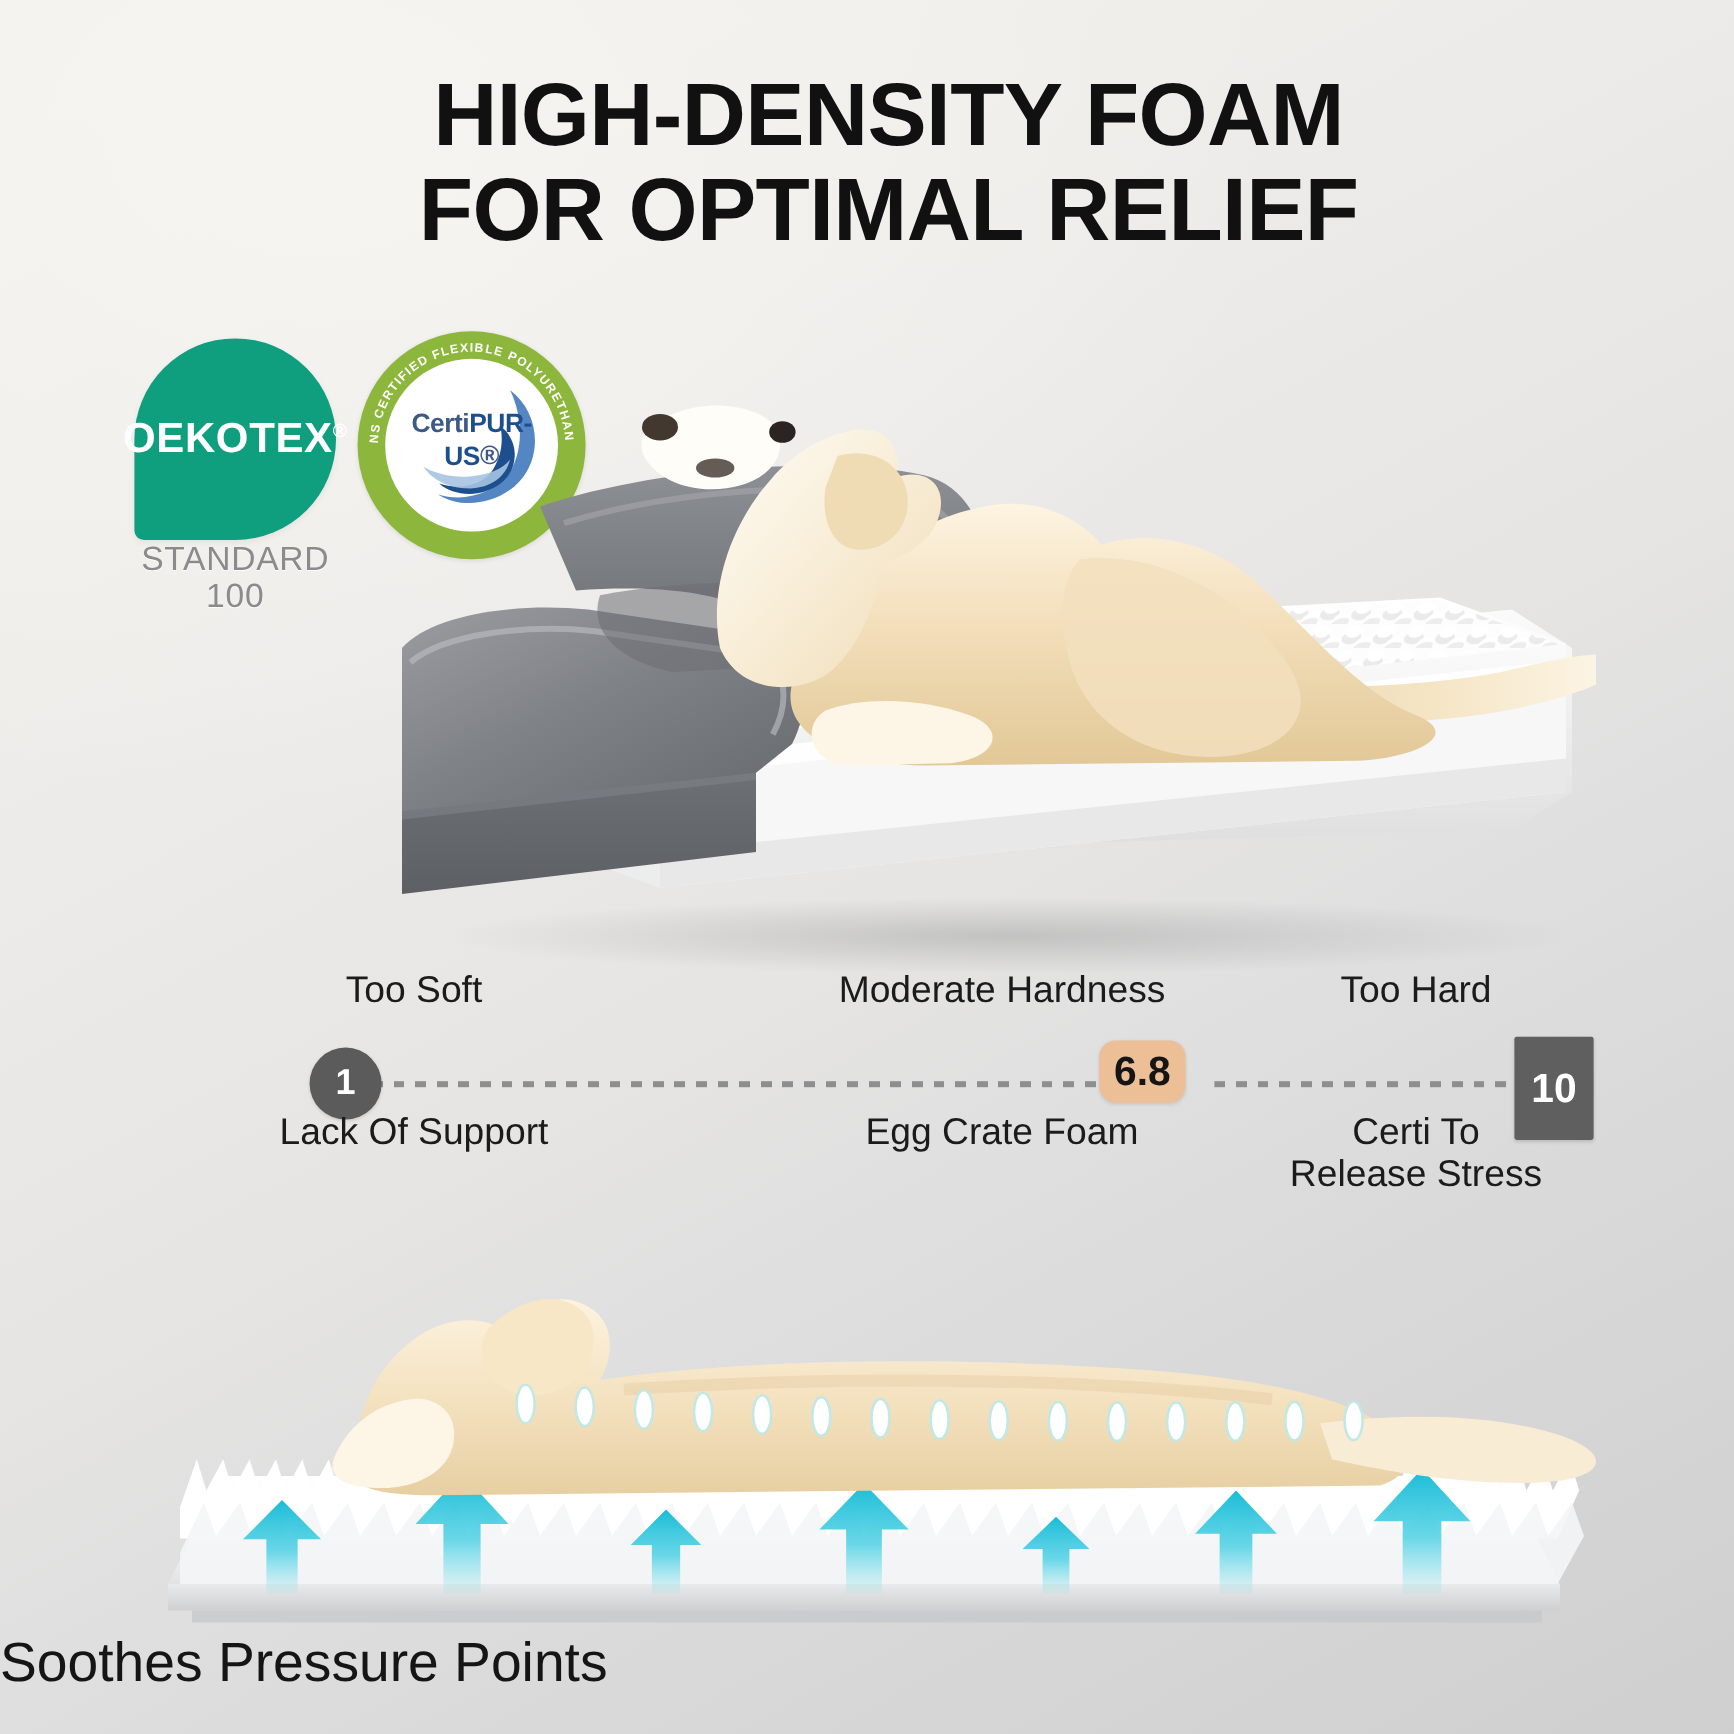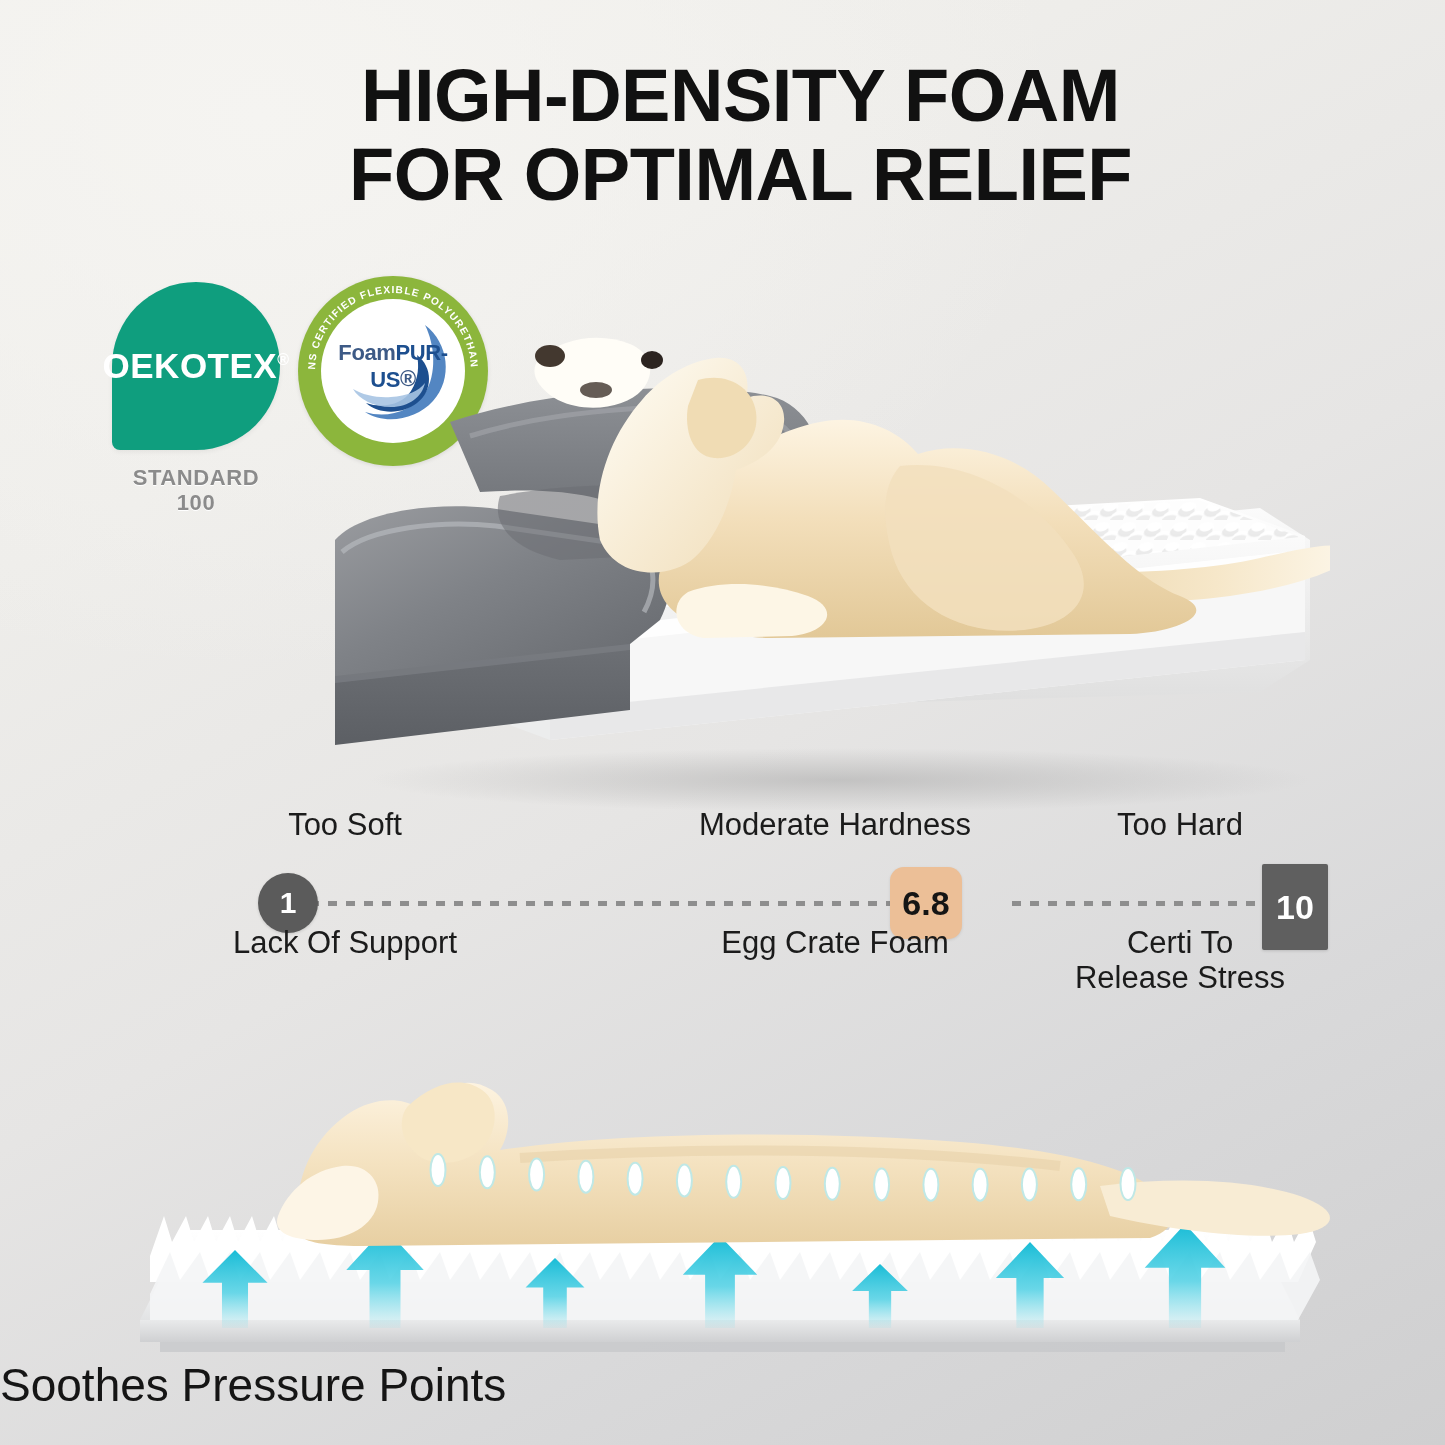--- a/index.html
+++ b/index.html
@@ -36,21 +36,21 @@
     background:#0f9e7e;
     border-radius:50% 50% 50% 8px;
     position:relative;
     display:flex;flex-direction:row;align-items:center;justify-content:center;
     box-shadow:0 2px 5px rgba(0,0,0,.06);
   }
   .oeko .o1{color:#fff;font-weight:700;font-size:35px;letter-spacing:.5px;line-height:1.02;}
   .oeko .o2{color:#fff;font-weight:700;font-size:35px;letter-spacing:.5px;line-height:1.02;}
   .oeko .o2 sup{font-size:16px;vertical-align:super;}
   .oeko-sub{
-    margin-top:16px;color:#8b8b8b;font-weight:700;font-size:22px;line-height:1.12;
+    color:#8b8b8b;font-weight:400;font-size:28px;line-height:1.12;
     letter-spacing:.6px;
     text-shadow:0 1px 0 #fff;
   }
 
   
   .certi{
     position:absolute;left:298px;top:276px;width:190px;height:190px;
     border-radius:50%;
     background:#8cb63c;
     box-shadow:0 1px 4px rgba(0,0,0,.10);
@@ -99,21 +99,21 @@
   .marker{
     position:absolute;display:flex;align-items:center;justify-content:center;
     font-weight:700;
   }
   .m-low{
     left:108px;top:-3px;width:60px;height:60px;border-radius:50%;
     background:#5b5b5b;color:#ffffff;font-size:30px;
     box-shadow:0 1px 3px rgba(0,0,0,.14);
   }
   .m-mid{
-    left:740px;top:-9px;width:72px;height:72px;border-radius:14px;
+    left:766px;top:-9px;width:72px;height:52px;border-radius:14px;
     background:#ecbf97;color:#151515;font-size:34px;
     box-shadow:0 1px 3px rgba(0,0,0,.10);
   }
   .m-high{
     left:1112px;top:-12px;width:66px;height:86px;border-radius:2px;
     background:#5f5f5f;color:#ffffff;font-size:34px;
     box-shadow:0 1px 3px rgba(0,0,0,.14);
   }
 
   
@@ -159,21 +159,21 @@
         <textPath href="#arcBot" startOffset="50%" text-anchor="middle" id="tp-bot">WWW.CERTIPUR.US</textPath>
       </text>
     </svg>
     <div class="inner">
       <svg class="swoosh" width="144" height="144" viewBox="0 0 144 144">
         <path d="M104,26 C128,44 132,80 112,102 C95,121 64,126 44,113 C66,120 92,112 104,94 C116,75 114,46 104,26 Z" fill="#4a7fbf" opacity=".95"></path>
         <path d="M96,56 C112,68 112,92 96,104 C81,116 57,115 45,104 C62,110 82,105 90,92 C98,79 98,66 96,56 Z" fill="#1d4f8f"></path>
         <path d="M70,108 C52,108 38,100 32,90 C42,96 56,99 70,98 C86,97 98,92 104,84 C101,98 88,108 70,108 Z" fill="#a7c4e3" opacity=".9"></path>
       </svg>
       <div class="certi-word">
-        <span class="cw-a">Foam</span><span class="cw-b">PUR-US</span><span class="cw-r">®</span>
+        <span class="cw-a">Certi</span><span class="cw-b">PUR-US</span><span class="cw-r">®</span>
       </div>
     </div>
   </div>
 
   <div class="hero">
     <svg width="1030" height="570" viewBox="0 0 1030 570">
       <defs>
         <linearGradient id="foamTop" x1="0" y1="0" x2="0" y2="1">
           <stop offset="0" stop-color="#ffffff"></stop>
             <stop offset="1" stop-color="#efefef"></stop>

